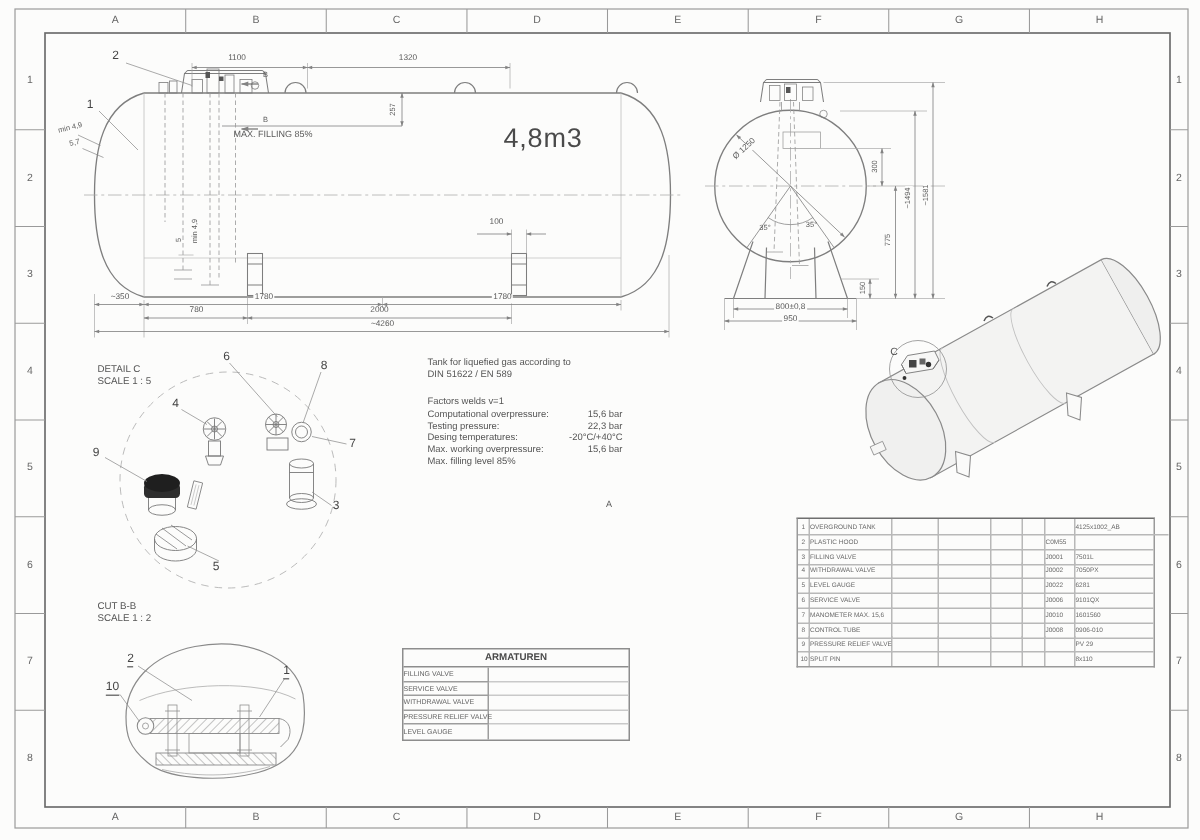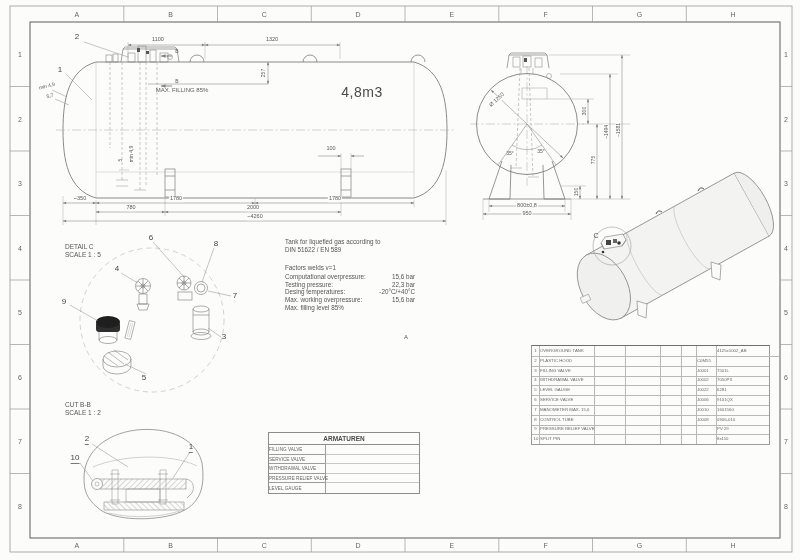--- a/index.html
+++ b/index.html
@@ -6,21 +6,21 @@
   .sheet{position:relative;width:800px;height:560px;background:#fcfcfb;overflow:hidden;
          font-family:"Liberation Sans", sans-serif;color:#555;}
   svg.lines{position:absolute;left:0;top:0;}
   
   .t{position:absolute;font-size:6px;color:#5a5a5a;white-space:nowrap;
      transform:translate(-50%,-50%);line-height:1;}
   .tl{position:absolute;font-size:6.5px;color:#555;white-space:nowrap;line-height:1;transform:none;}
   .v{transform:translate(-50%,-50%) rotate(-90deg);}
   .rot14{transform:translate(-50%,-50%) rotate(-14deg);}
   .rot43{transform:translate(-50%,-50%) rotate(-43deg);}
-  .s5{font-size:5px;} .s55{font-size:5.5px;} .s7{font-size:7px;color:#4c4c4c;} .s12{font-size:14px;color:#4a4a4a;letter-spacing:.5px;}
+  .s5{font-size:5px;} .s55{font-size:5.5px;} .s7{font-size:7px;color:#4c4c4c;} .s12{font-size:18px;color:#4a4a4a;letter-spacing:.5px;}
   .bg{background:#fcfcfb;padding:0 1px;}
   .callout{font-size:8px;color:#444;}
   .under{border-bottom:.7px solid #777;padding-bottom:1px;}
   .grid-label{position:absolute;font-size:7px;color:#666;transform:translate(-50%,-50%);}
   
   .notes{position:absolute;left:285px;top:239px;width:130px;font-size:6.3px;color:#555;line-height:1;}
   .notes .ln{margin-bottom:2.2px;white-space:nowrap;}
   .notes .sp{display:flex;justify-content:space-between;margin-bottom:1.6px;white-space:nowrap;}
   
   .arm{position:absolute;left:268px;top:432px;width:150px;border:.8px solid #8d8d8d;background:transparent;}

